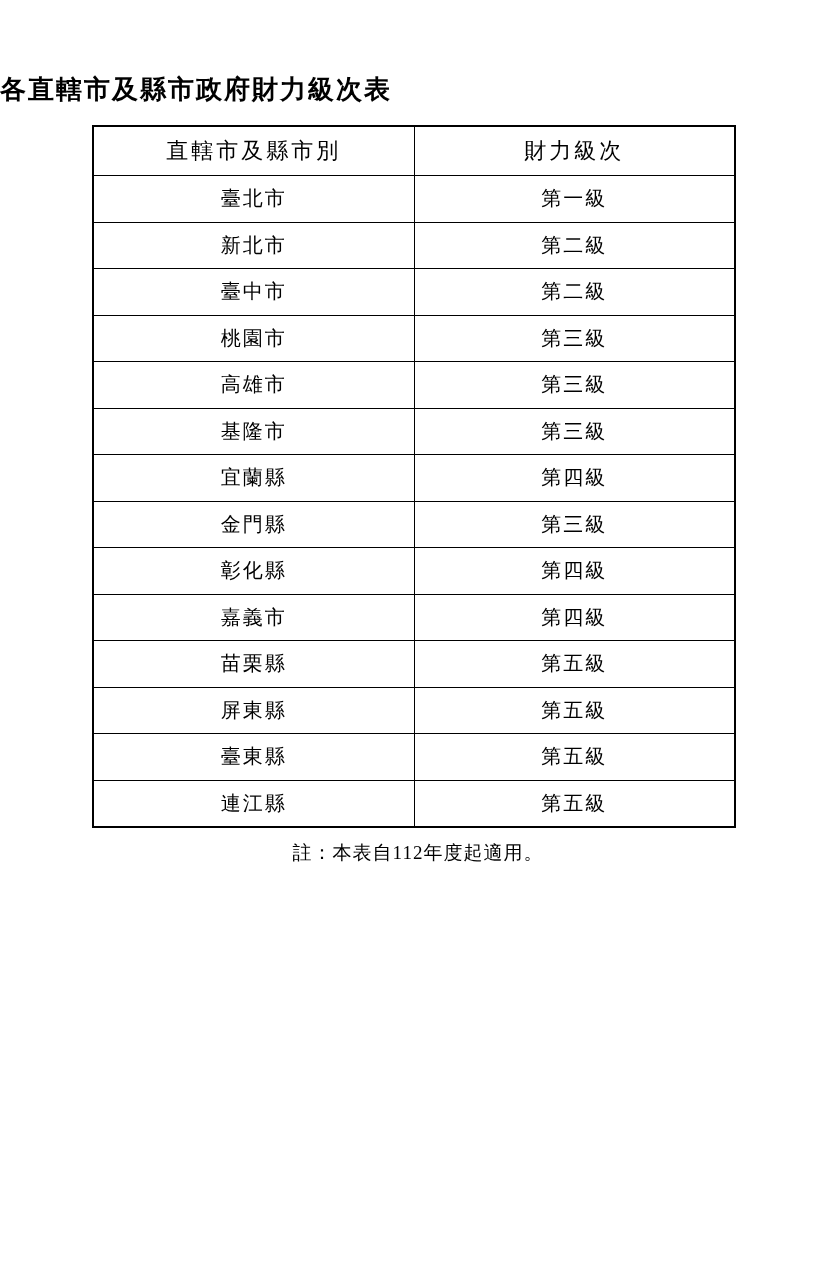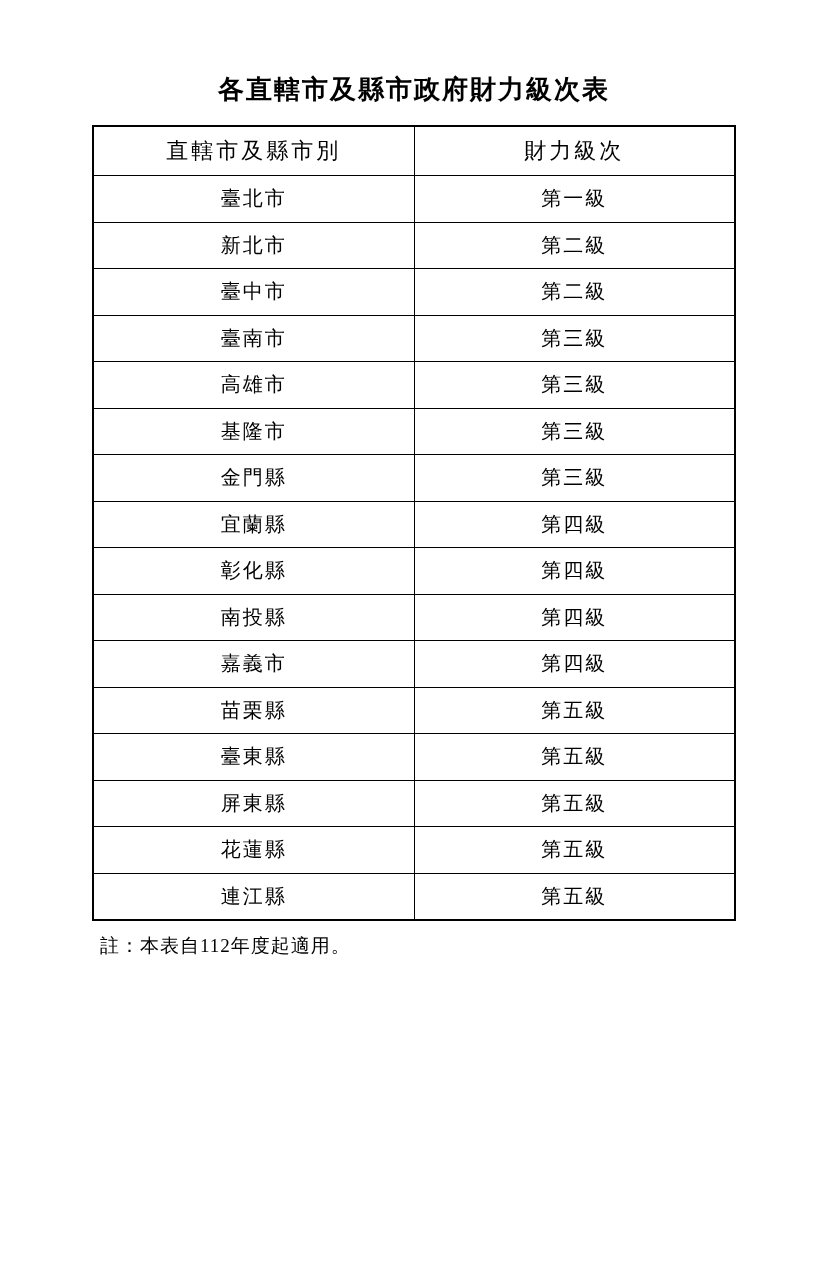--- a/index.html
+++ b/index.html
@@ -16,21 +16,21 @@
     overflow: hidden;
   }
   .page {
     width: 828px;
     height: 1268px;
     box-sizing: border-box;
     padding: 0;
     position: relative;
   }
   .doc-title {
-    text-align: center;
+    text-align: left;
     font-size: 26px;
     font-weight: bold;
     letter-spacing: 2px;
     margin: 0;
     padding-top: 72px;
     padding-bottom: 18px;
     font-family: "Liberation Serif", "DejaVu Serif", serif;
   }
   .table-wrap {
     width: 644px;
@@ -59,21 +59,21 @@
     letter-spacing: 3px;
   }
   table.fin-table col.c1 { width: 50%; }
   table.fin-table col.c2 { width: 50%; }
   .note {
     width: 644px;
     margin: 0 auto;
     padding-top: 12px;
     font-size: 19px;
     letter-spacing: 1px;
-    text-align: left;
+    text-align: center;
     padding-left: 8px;
     box-sizing: border-box;
   }
 </style>
 </head>
 <body>
 
 <div class="page">
 
   <h1 class="doc-title">各直轄市及縣市政府財力級次表</h1>
@@ -97,65 +97,57 @@
           </tr>
           <tr>
             <td>新北市</td>
             <td>第二級</td>
           </tr>
           <tr>
             <td>臺中市</td>
             <td>第二級</td>
           </tr>
           <tr>
-            <td>臺南市</td>
+            <td>桃園市</td>
             <td>第三級</td>
           </tr>
           <tr>
             <td>高雄市</td>
             <td>第三級</td>
           </tr>
           <tr>
             <td>基隆市</td>
             <td>第三級</td>
           </tr>
           <tr>
+            <td>宜蘭縣</td>
+            <td>第四級</td>
+          </tr>
+          <tr>
             <td>金門縣</td>
             <td>第三級</td>
           </tr>
           <tr>
-            <td>宜蘭縣</td>
-            <td>第四級</td>
-          </tr>
-          <tr>
             <td>彰化縣</td>
-            <td>第四級</td>
-          </tr>
-          <tr>
-            <td>南投縣</td>
             <td>第四級</td>
           </tr>
           <tr>
             <td>嘉義市</td>
             <td>第四級</td>
           </tr>
           <tr>
             <td>苗栗縣</td>
             <td>第五級</td>
           </tr>
           <tr>
-            <td>臺東縣</td>
-            <td>第五級</td>
-          </tr>
-          <tr>
             <td>屏東縣</td>
             <td>第五級</td>
           </tr>
           <tr>
-            <td>花蓮縣</td>
+            <td>臺東縣</td>
             <td>第五級</td>
           </tr>
           <tr>
             <td>連江縣</td>
             <td>第五級</td>
           </tr>
         </tbody>
     </table>
   </div>
 

